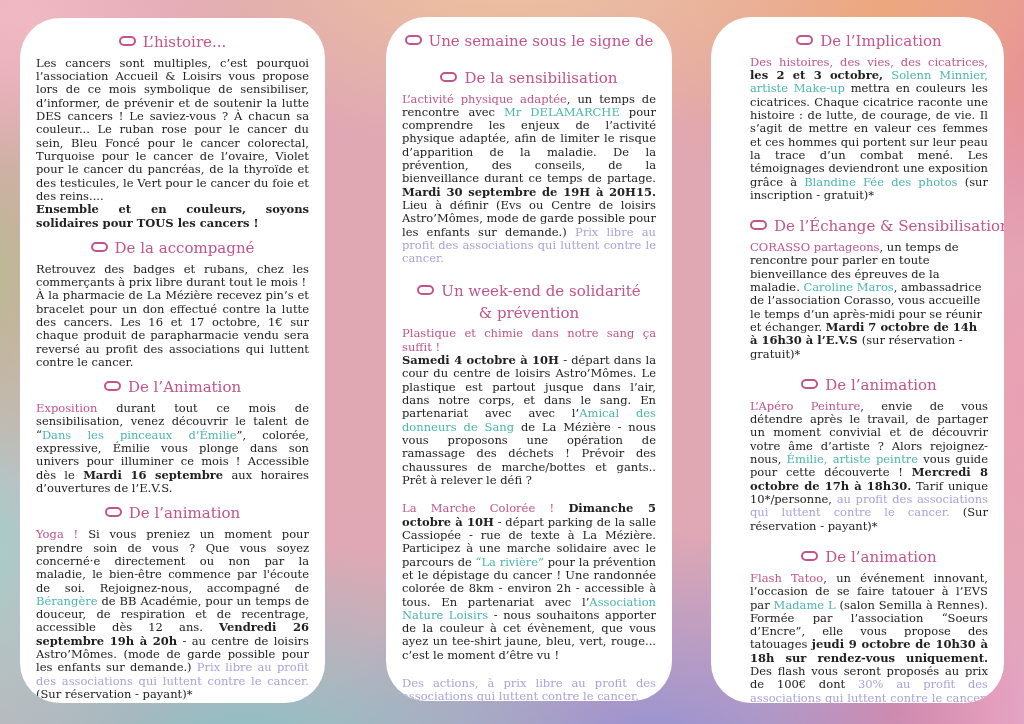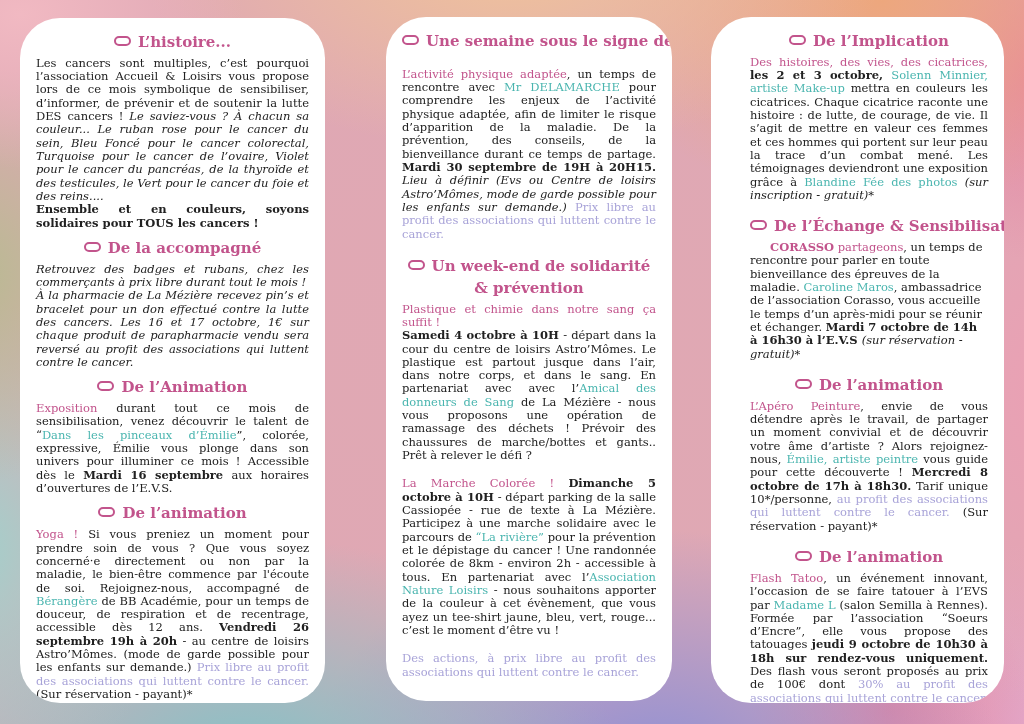--- a/index.html
+++ b/index.html
@@ -26,38 +26,38 @@
     padding:10px 16px;box-sizing:border-box;overflow:hidden;
   }
   #panel-1{left:20px;top:18px;width:305px;height:685px;}
   #panel-2{left:352px;top:17px;width:286px;height:684px;margin-left:34px;}
   #panel-3{left:711px;top:17px;width:293px;height:686px;padding-left:39px;}
   .section{margin-bottom:12px;}
   #panel-1 .section{margin-bottom:8px;}
   #panel-2 .section{margin-bottom:15px;}
   #panel-3 .section{margin-bottom:14px;}
   .heading{
-    text-align:center;color:#c2548c;font-weight:700;
+    text-align:center;color:#c2548c;font-weight:400;
     font-size:15px;line-height:1.45;margin:4px 0 3px 0;
   }
   .heading-line{white-space:nowrap;}
   .pill{
     display:inline-block;width:13px;height:6px;border:2.5px solid #c2548c;
     border-radius:6px;margin-right:7px;vertical-align:1px;background:#fff;
   }
   .para{
     margin:0 0 6px 0;font-size:11.5px;line-height:1.16;color:#212121;
     text-align:justify;
   }
   .para:last-child{margin-bottom:0;}
   .s-plain{}
   .s-bold{font-weight:700;}
-  .s-italic{font-style:italic;}
+  .s-italic{}
   .s-pink{color:#c2548c;}
-  .s-pink-bold{color:#c2548c;font-weight:700;margin-left:20px;}
+  .s-pink-bold{color:#c2548c;font-weight:400;}
   .s-teal{color:#4ab5af;}
   .s-purple{color:#a8a3d8;}
 </style>
 </head>
 <body>
 
 <div id="panel-1" class="panel">
     <section class="section">
       <div class="heading">
         <div class="heading-line"><span class="pill"></span><span>L’histoire...</span></div>
@@ -83,20 +83,23 @@
       <p class="para"><span class="s-pink">Yoga !</span><span class="s-plain"> Si vous preniez un moment pour prendre soin de vous ? Que vous soyez concerné·e directement ou non par la maladie, le bien-être commence par l'écoute de soi. Rejoignez-nous, accompagné de </span><span class="s-teal">Bérangère</span><span class="s-plain"> de BB Académie, pour un temps de douceur, de respiration et de recentrage, accessible dès 12 ans. </span><span class="s-bold">Vendredi 26 septembre 19h à 20h</span><span class="s-plain"> - au centre de loisirs Astro’Mômes. (mode de garde possible pour les enfants sur demande.) </span><span class="s-purple">Prix libre au profit des associations qui luttent contre le cancer.</span><span class="s-plain"> (Sur réservation - payant)*</span></p>
     </section>
   </div>
 <div id="panel-2" class="panel">
     <section class="section">
       <div class="heading">
         <div class="heading-line"><span class="pill"></span><span>Une semaine sous le signe de</span></div>
       </div>
     </section>
     <section class="section">
+      <div class="heading">
+        <div class="heading-line"><span class="pill"></span><span>De la sensibilisation</span></div>
+      </div>
       <p class="para"><span class="s-pink">L’activité physique adaptée</span><span class="s-plain">, un temps de rencontre avec </span><span class="s-teal">Mr DELAMARCHE</span><span class="s-plain"> pour comprendre les enjeux de l’activité physique adaptée, afin de limiter le risque d’apparition de la maladie. De la prévention, des conseils, de la bienveillance durant ce temps de partage. </span><span class="s-bold">Mardi 30 septembre de 19H à 20H15.</span><span class="s-italic"> Lieu à définir (Evs ou Centre de loisirs Astro’Mômes, mode de garde possible pour les enfants sur demande.) </span><span class="s-purple">Prix libre au profit des associations qui luttent contre le cancer.</span></p>
     </section>
     <section class="section">
       <div class="heading">
         <div class="heading-line"><span class="pill"></span><span>Un week-end de solidarité</span></div>
         <div class="heading-line"><span>&amp; prévention</span></div>
       </div>
       <p class="para"><span class="s-pink">Plastique et chimie dans notre sang ça suffit !</span><br><span class="s-bold">Samedi  4 octobre à 10H</span><span class="s-plain"> - départ dans la cour du centre de loisirs Astro’Mômes. Le plastique est partout jusque dans l’air, dans notre corps, et dans le sang. En partenariat avec avec l’</span><span class="s-teal">Amical des donneurs de Sang</span><span class="s-plain"> de La Mézière  - nous vous proposons une opération de ramassage des déchets ! Prévoir des chaussures de marche/bottes et gants.. Prêt à relever le défi ?</span></p>
     </section>
     <section class="section">

